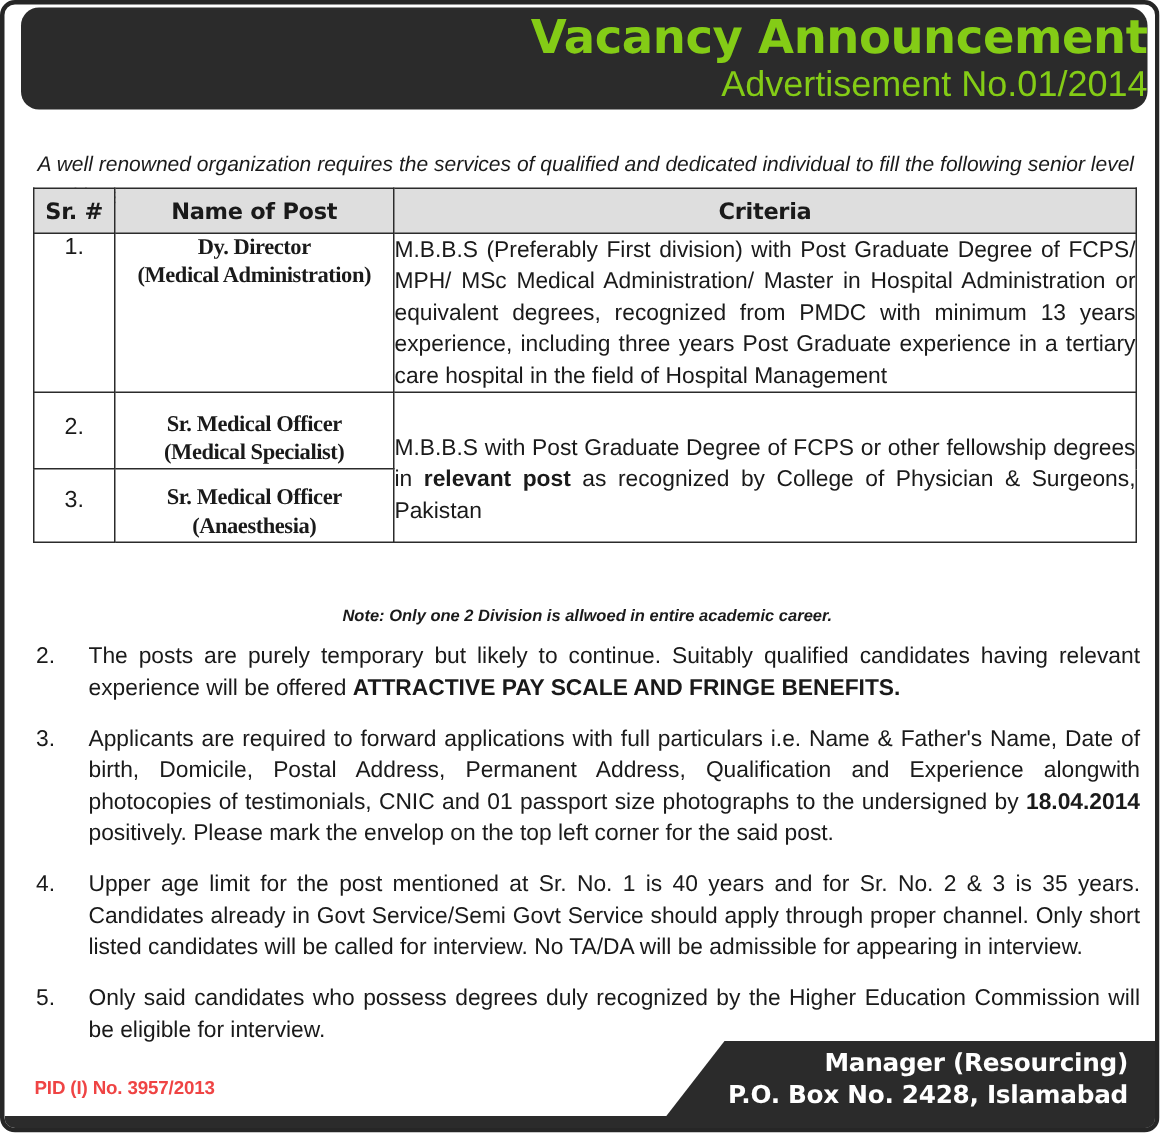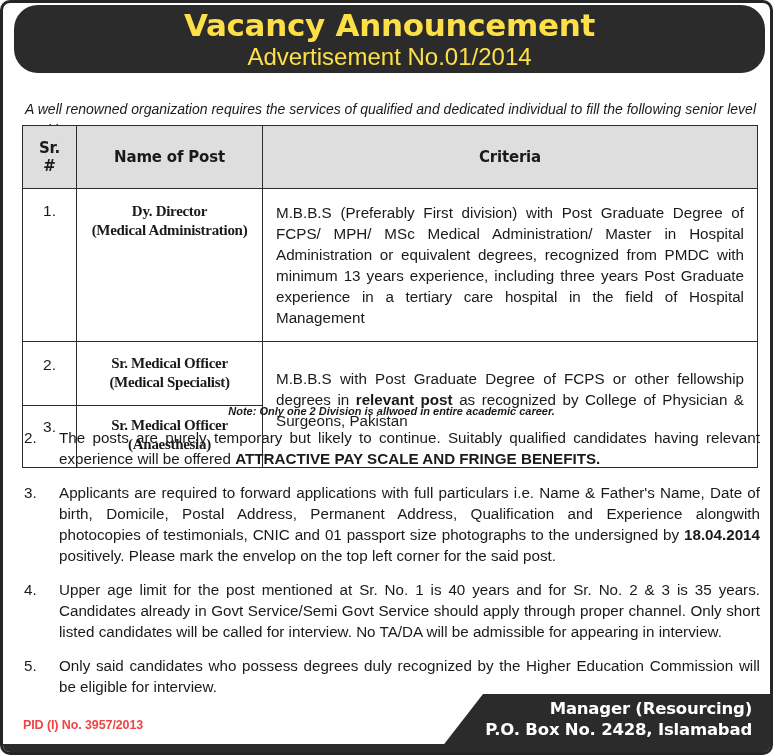--- a/index.html
+++ b/index.html
@@ -28,23 +28,23 @@
   }
 
   
   .banner {
     position: absolute;
     left: 11px;
     top: 2px;
     width: 751px;
     height: 68px;
     background: #2b2b2b;
-    border-radius: 24px;
-    color: #fde047;
-    text-align: center;
+    border-radius: 12px;
+    color: #84cc16;
+    text-align: right;
     box-sizing: border-box;
     padding-top: 3px;
   }
   .banner-title {
     font-size: 31px;
     font-weight: bold;
     letter-spacing: -0.3px;
     line-height: 35px;
     font-family: "DejaVu Sans", sans-serif;
   }
@@ -71,21 +71,21 @@
   .tbl {
     position: absolute;
     left: 19px;
     top: 122px;
     width: 736px;
     border-collapse: collapse;
     table-layout: fixed;
   }
   .tbl td, .tbl th {
     border: 1.5px solid #2b2b2b;
-    padding: 13px;
+    padding: 0;
     vertical-align: top;
   }
   .tbl thead th {
     background: #dedede;
     text-align: center;
     font-size: 15px;
     font-weight: bold;
     height: 29px;
     vertical-align: middle;
     font-family: "DejaVu Sans", sans-serif;

